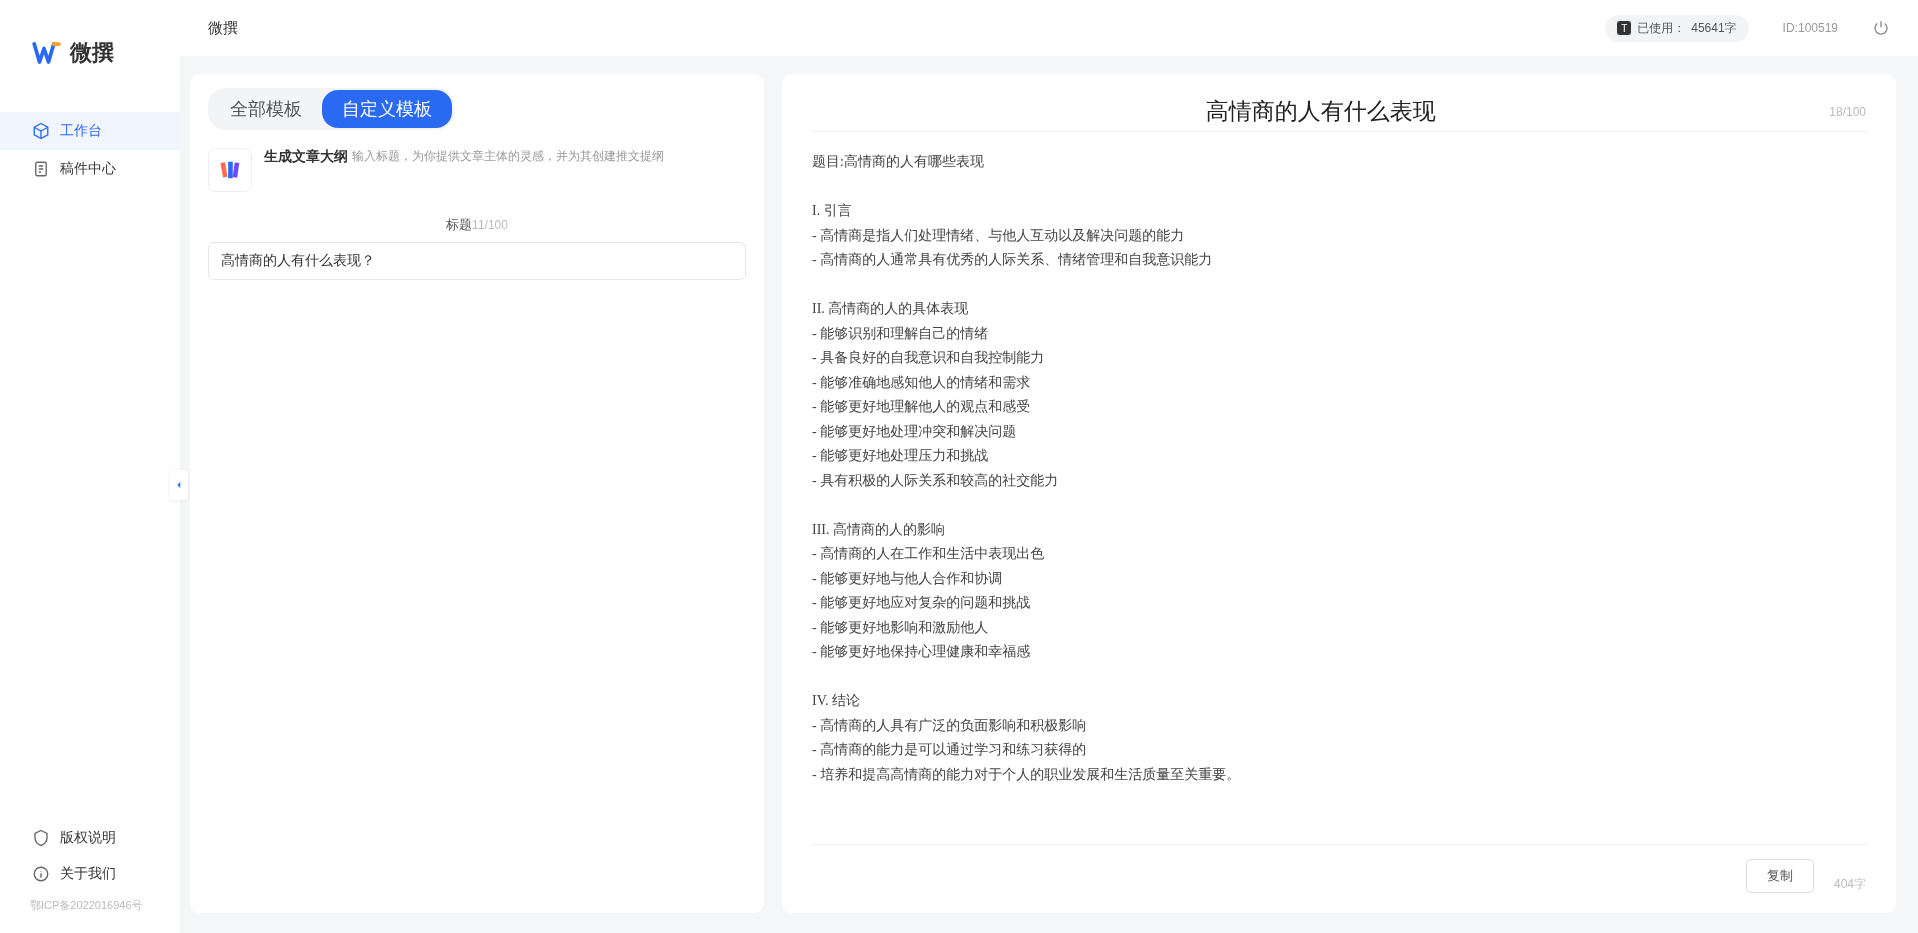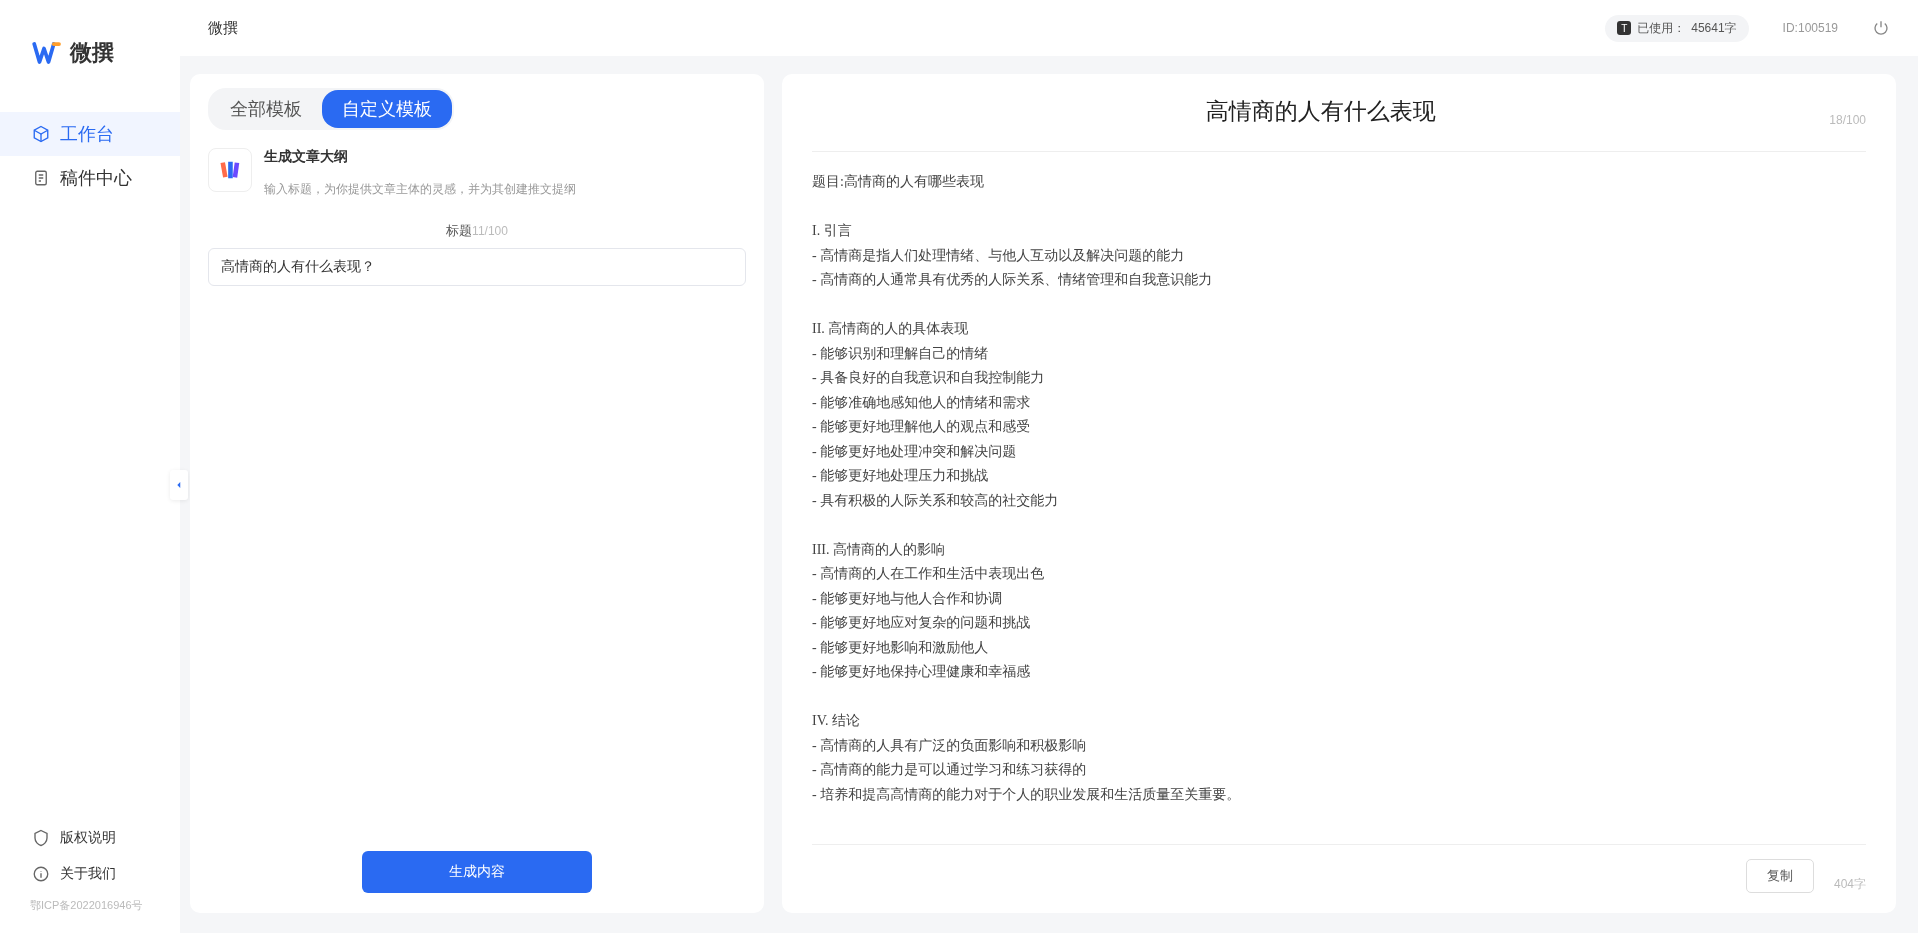--- a/index.html
+++ b/index.html
@@ -6,21 +6,21 @@
 body { font-family: -apple-system, BlinkMacSystemFont, "Segoe UI", "PingFang SC", "Microsoft YaHei", sans-serif; background: #f5f6f8; width: 1918px; height: 933px; overflow: hidden; }
 
 .layout { display: flex; height: 100%; }
 
 
 .sidebar { width: 180px; background: #fff; display: flex; flex-direction: column; }
 .logo { display: flex; align-items: center; padding: 38px 0 36px 32px; gap: 8px; }
 .logo-mark { width: 30px; height: 30px; }
 .logo-text { font-size: 22px; font-weight: 700; color: #333; }
 .nav { flex: 1; padding-top: 8px; }
-.nav-item { display: flex; align-items: center; gap: 10px; padding: 10px 0 10px 32px; font-size: 18px; color: #333; cursor: pointer; }
+.nav-item { display: flex; align-items: center; gap: 10px; padding: 10px 0 10px 32px; font-size: 14px; color: #333; cursor: pointer; }
 .nav-item.active { color: #2a6af2; background: #f1f5ff; border-radius: 0; }
 .nav-item svg { width: 18px; height: 18px; flex-shrink: 0; }
 .sidebar-bottom { padding-bottom: 10px; }
 .bottom-item { display: flex; align-items: center; gap: 10px; padding: 9px 0 9px 32px; font-size: 14px; color: #333; cursor: pointer; }
 .bottom-item svg { width: 18px; height: 18px; flex-shrink: 0; }
 .icp { font-size: 11px; color: #bbb; padding: 6px 0 10px 30px; }
 .collapse-handle { position: absolute; left: 170px; top: 470px; width: 18px; height: 30px; background: #fff; border-radius: 3px; display: flex; align-items: center; justify-content: center; cursor: pointer; box-shadow: 0 1px 4px rgba(0,0,0,0.08); }
 .collapse-handle svg { width: 10px; height: 10px; }
 
 
@@ -40,35 +40,35 @@
 .content { flex: 1; display: flex; gap: 18px; padding: 18px 22px 20px 10px; }
 
 
 .panel-left { width: 574px; background: #fff; border-radius: 10px; display: flex; flex-direction: column; padding: 14px 18px 20px 18px; }
 .tabs { display: flex; gap: 0; background: #f3f4f6; border-radius: 18px; width: fit-content; padding: 2px; margin-bottom: 18px; }
 .tab { padding: 7px 20px; font-size: 18px; color: #555; border-radius: 16px; cursor: pointer; }
 .tab.active { background: #2a6af2; color: #fff; }
 .template-header { display: flex; align-items: flex-start; gap: 12px; margin-bottom: 24px; }
 .template-icon { width: 44px; height: 44px; background: #fff; border: 1px solid #eee; border-radius: 8px; display: flex; align-items: center; justify-content: center; }
 .template-icon-inner { width: 22px; height: 22px; }
-.template-meta { display: flex; flex-direction: column; gap: 15px; }
+.template-meta { display: flex; flex-direction: row; gap: 4px; }
 .template-title { font-size: 14px; font-weight: 600; color: #333; }
 .template-desc { font-size: 12px; color: #999; }
 .field-row { display: flex; align-items: center; justify-content: center; margin-bottom: 8px; }
 .field-label { font-size: 13px; color: #555; }
 .field-counter { font-size: 12px; color: #bbb; }
 .text-input { width: 100%; border: 1px solid #e4e6ec; border-radius: 6px; padding: 10px 12px; font-size: 14px; color: #333; outline: none; }
 .voice-row { display: flex; align-items: center; justify-content: center; gap: 6px; margin-top: 18px; color: #999; font-size: 13px; }
 .voice-row svg { width: 14px; height: 14px; }
 .panel-left-spacer { flex: 1; }
 .generate-btn { width: 230px; margin: 0 auto; background: #2a6af2; color: #fff; border: none; border-radius: 6px; padding: 12px 0; font-size: 14px; cursor: pointer; }
 
 
 .panel-right { flex: 1; background: #fff; border-radius: 10px; display: flex; flex-direction: column; padding: 22px 30px 20px 30px; }
-.output-header { display: flex; align-items: flex-end; border-bottom: 1px solid #eee; padding-bottom: 24px; margin-bottom: 18px; }
+.output-header { display: flex; align-items: center; border-bottom: 1px solid #eee; padding-bottom: 4px; margin-bottom: 18px; }
 .output-title { flex: 1; text-align: center; font-size: 23px; font-family: "Songti SC", "SimSun", serif; color: #222; }
 .output-counter { font-size: 12px; color: #bbb; }
 .output-body { flex: 1; font-size: 14px; line-height: 1.75; color: #444; white-space: pre-line; overflow-y: auto; font-family: "Songti SC", "SimSun", serif; }
 .output-footer { display: flex; align-items: flex-end; justify-content: flex-end; gap: 20px; border-top: 1px solid #eee; padding-top: 14px; margin-top: 10px; }
 .copy-btn { border: 1px solid #ddd; background: #fff; color: #555; border-radius: 5px; padding: 7px 20px; font-size: 13px; cursor: pointer; }
 .word-count { font-size: 12px; color: #bbb; }
 </style>
 </head>
 <body>
 
@@ -166,21 +166,20 @@
         </div>
 
         <div class="field-row">
           <span class="field-label">标题</span>
           <span class="field-counter">11/100</span>
         </div>
         <input class="text-input" value="高情商的人有什么表现？" style="">
 
 
         <div class="panel-left-spacer"></div>
-        <button class="generate-btn">生成内容</button>
       </section>
 
       <section class="panel-right">
         <div class="output-header">
           <div class="output-title">高情商的人有什么表现</div>
           <div class="output-counter">18/100</div>
         </div>
         <div class="output-body">题目:高情商的人有哪些表现
 
 I. 引言

